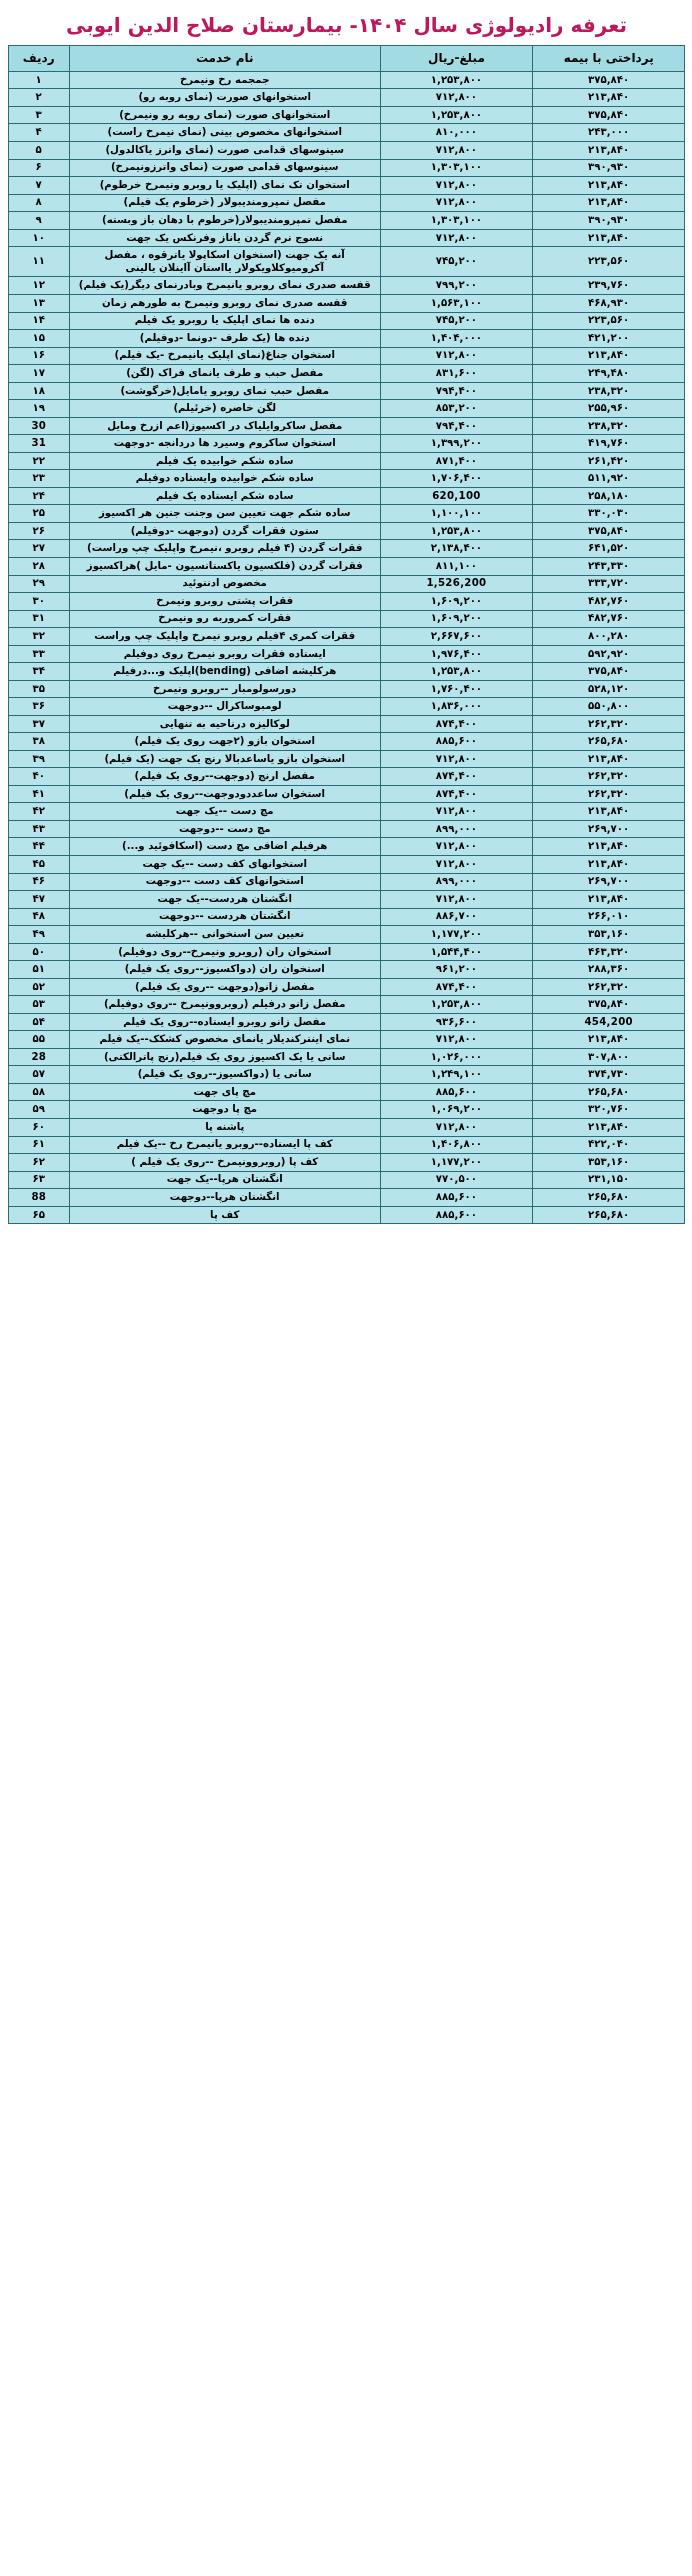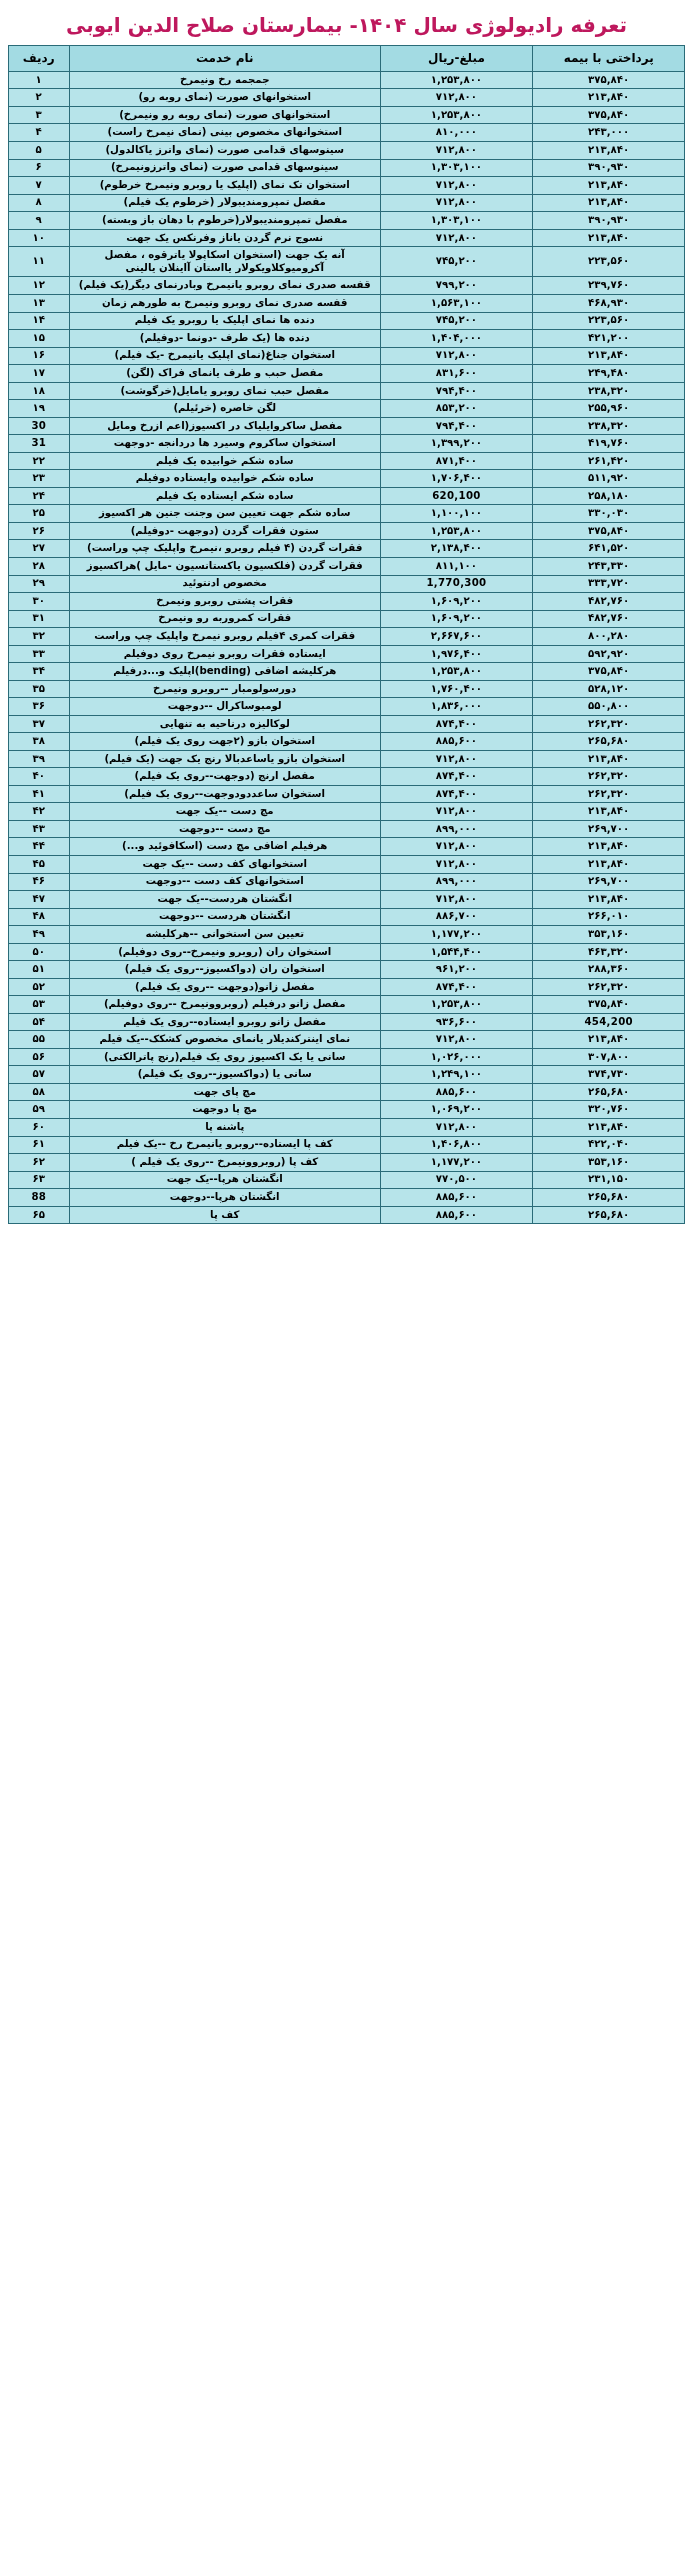--- a/index.html
+++ b/index.html
@@ -257,21 +257,21 @@
           <td class="cell-row">۲۷</td>
         </tr>
         <tr>
           <td class="cell-pay">۲۴۳,۳۳۰</td>
           <td class="cell-amount">۸۱۱,۱۰۰</td>
           <td class="cell-name">فقرات گردن (فلکسیون یاکستانسیون -مایل )هراکسیوز</td>
           <td class="cell-row">۲۸</td>
         </tr>
         <tr>
           <td class="cell-pay">۳۳۳,۷۲۰</td>
-          <td class="cell-amount">1,770,300</td>
+          <td class="cell-amount">1,526,200</td>
           <td class="cell-name">مخصوص ادنتوئید</td>
           <td class="cell-row">۲۹</td>
         </tr>
         <tr>
           <td class="cell-pay">۴۸۲,۷۶۰</td>
           <td class="cell-amount">۱,۶۰۹,۲۰۰</td>
           <td class="cell-name">فقرات پشتی روبرو ونیمرخ</td>
           <td class="cell-row">۳۰</td>
         </tr>
         <tr>
@@ -421,21 +421,21 @@
         <tr>
           <td class="cell-pay">۲۱۳,۸۴۰</td>
           <td class="cell-amount">۷۱۲,۸۰۰</td>
           <td class="cell-name">نمای اینترکندیلار یانمای مخصوص کشکک--یک فیلم</td>
           <td class="cell-row">۵۵</td>
         </tr>
         <tr>
           <td class="cell-pay">۳۰۷,۸۰۰</td>
           <td class="cell-amount">۱,۰۲۶,۰۰۰</td>
           <td class="cell-name">سانی یا یک اکسیوز روی یک فیلم(رنج پاترالکتی)</td>
-          <td class="cell-row">۵۶</td>
+          <td class="cell-row">28</td>
         </tr>
         <tr>
           <td class="cell-pay">۳۷۴,۷۳۰</td>
           <td class="cell-amount">۱,۲۴۹,۱۰۰</td>
           <td class="cell-name">سانی یا (دواکسیوز--روی یک فیلم)</td>
           <td class="cell-row">۵۷</td>
         </tr>
         <tr>
           <td class="cell-pay">۲۶۵,۶۸۰</td>
           <td class="cell-amount">۸۸۵,۶۰۰</td>

